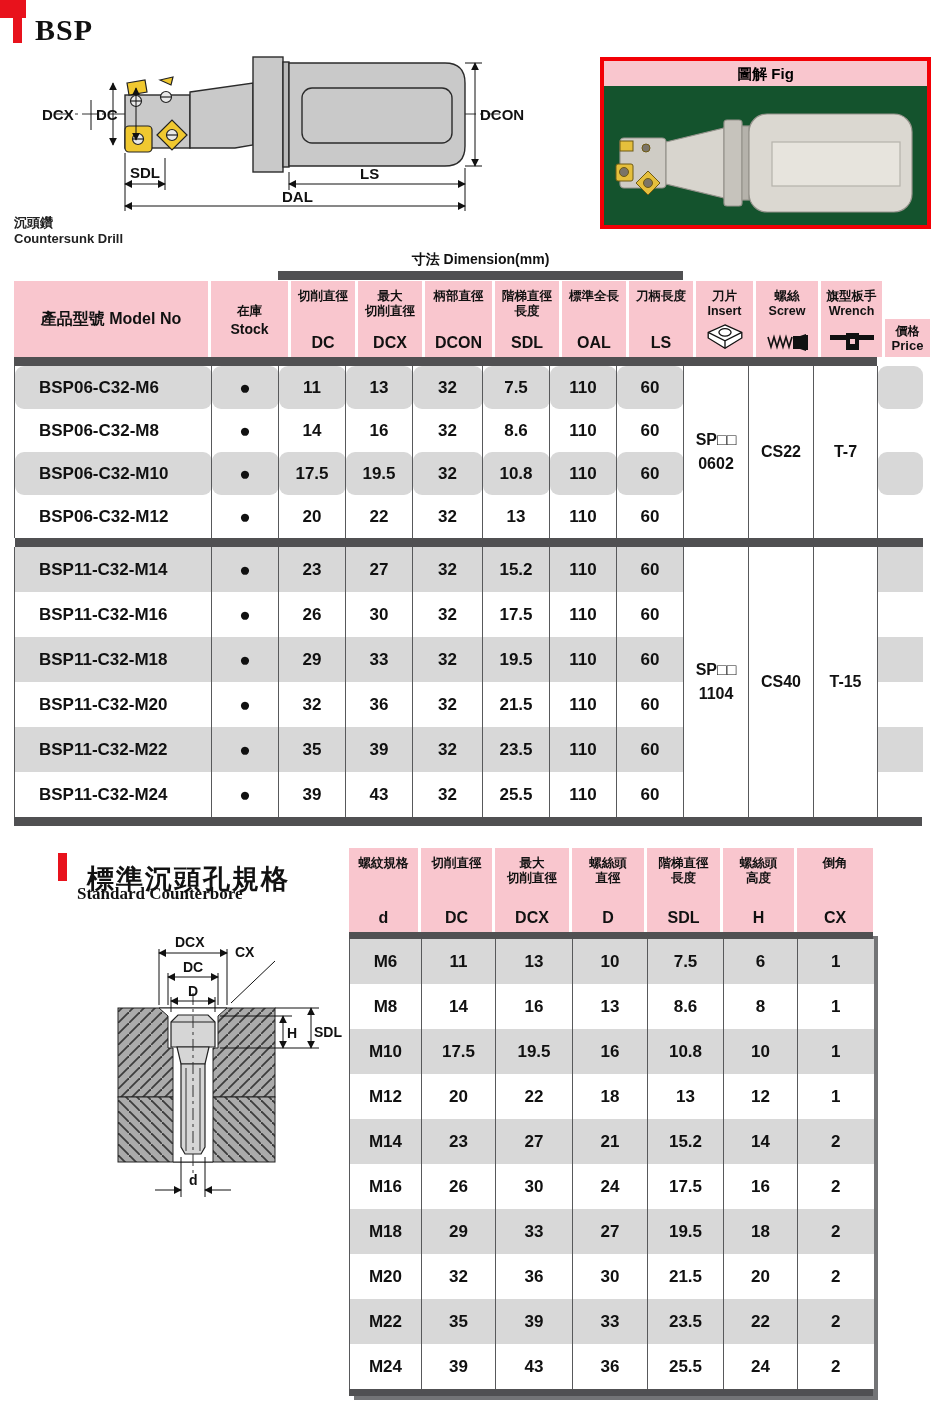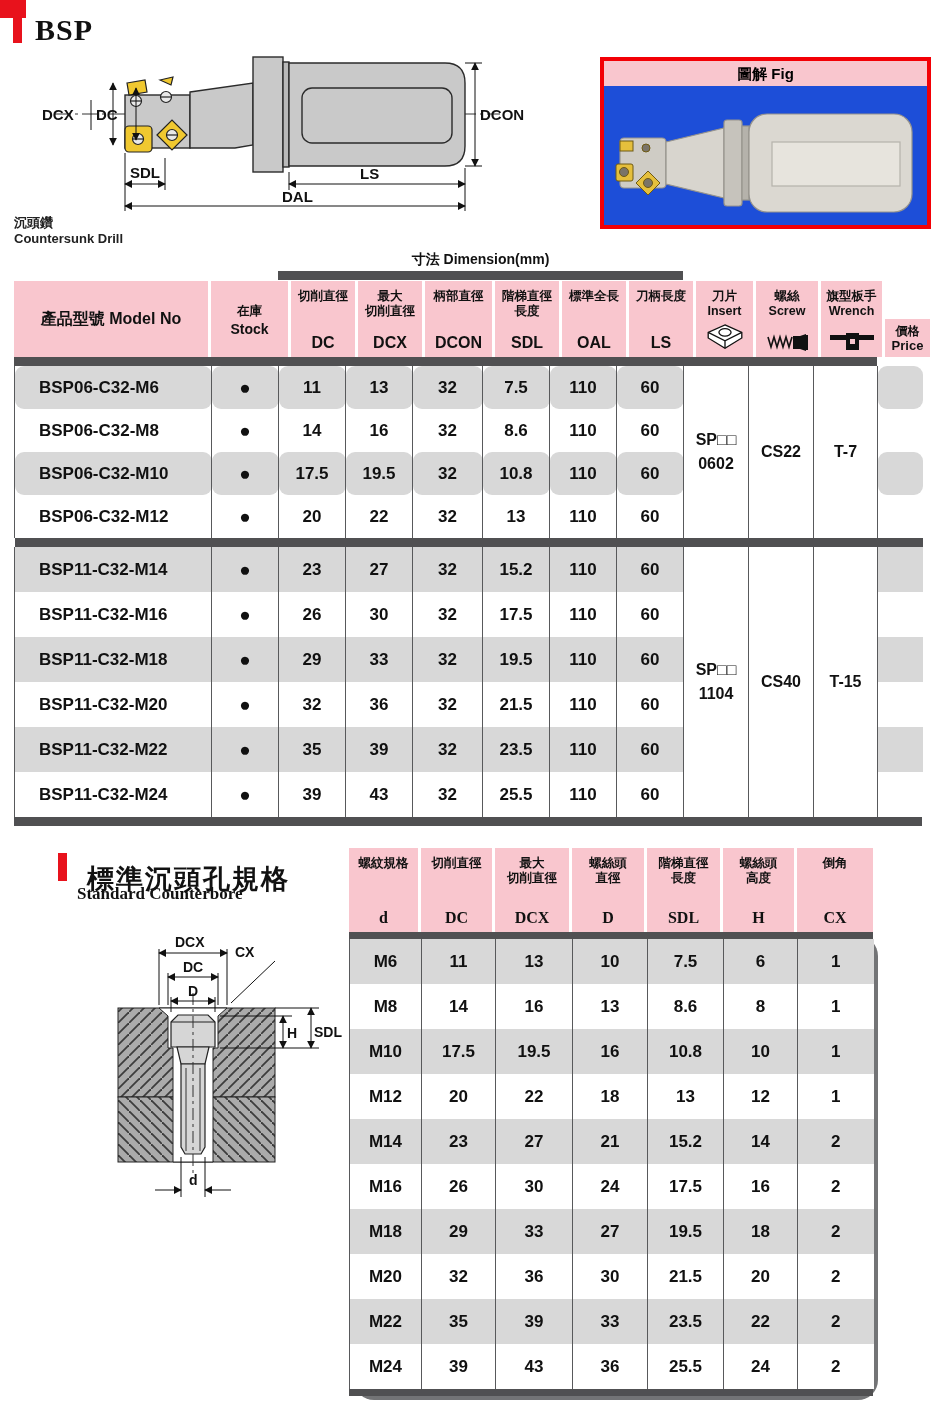--- a/index.html
+++ b/index.html
@@ -10,33 +10,33 @@
   
   .corner-red{left:0;top:0;width:26px;height:18px;background:#e8121c;}
   .title-row{left:13px;top:16px;display:flex;align-items:center;}
   .title-red-bar{width:9px;height:27px;background:#e8121c;margin-right:13px;}
   .page-title{margin:0;font:bold 30px "Liberation Serif",serif;letter-spacing:1px;line-height:27px;}
 
   .subtitle{left:14px;top:215px;font-weight:bold;font-size:13px;line-height:16px;color:#222;}
 
   
   .fig-box{left:600px;top:57px;width:331px;height:172px;border:4px solid #f30006;
-           box-sizing:border-box;background:#1d4ed8;}
+           box-sizing:border-box;background:#14532d;}
   .fig-title{height:25px;background:#f9c6ce;text-align:center;
              font:bold 15px "Liberation Sans",sans-serif;line-height:25px;color:#000;}
 
   
   .dim-banner{left:278px;top:251px;width:405px;text-align:center;
               font-weight:bold;font-size:14px;}
   .dim-banner-bar{left:278px;top:271px;width:405px;height:9px;background:#505052;}
 
   
   .thead{display:flex;}
   .t1-head{left:14px;top:281px;height:76px;}
-  .t2-head{left:349px;top:848px;height:84px;font-family:Liberation Serif, serif;}
+  .t2-head{left:349px;top:848px;height:84px;}
   .h{box-sizing:border-box;background:#f9c6ce;border-right:3px solid #fff;
      display:flex;flex-direction:column;align-items:center;justify-content:space-between;
      padding:8px 1px 6px;font-weight:bold;}
   .h:last-child{border-right:none;}
   .h .zh{font-size:12.5px;line-height:1.2;text-align:center;white-space:pre-line;}
   .h .code{font-size:16px;line-height:1;}
   .h.center{justify-content:center;}
   .h.center .zh{margin-bottom:3px;}
   .h-price{height:38px;align-self:flex-end;justify-content:center;padding:14px 1px;}
   .h-price .zh{font-size:12px;}
@@ -54,21 +54,21 @@
   tr.stripe td{background:#d8d8d8;}
   td.model{text-align:left;padding-left:24px;font-size:17px;}
   td.stock{font-size:19px;}
   td.span{background:#fff !important;white-space:pre-line;font-size:16px;line-height:1.5;}
   .t1 tr.g0 td{height:43px;border-radius:9px;}
   .t1 tr.g1 td{height:45px;}
   tr.sep td{height:9px;background:#505052 !important;border:none;}
   .t1-bar{left:14px;top:357px;width:863px;height:9px;}
   .t1-bot{left:14px;top:817px;width:908px;height:9px;}
 
-  .t2wrap{left:349px;top:932px;width:524px;box-shadow:5px 4px 0 #737476;background:#fff;border-radius:20px;}
+  .t2wrap{left:349px;top:932px;width:524px;box-shadow:5px 4px 0 #737476;background:#fff;}
   .t2{width:524px;}
   .t2 td{height:45px;}
   .t2-bar{width:524px;height:7px;}
   .t2-bot{width:524px;height:7px;}
 
   
   .sec2-row{left:58px;top:849px;display:flex;align-items:flex-start;}
   .sec2-bar{width:9px;height:28px;background:#e8121c;margin-right:8px;margin-top:4px;}
   .sec2-zh{margin:12px;font:bold 27px "Liberation Sans",sans-serif;letter-spacing:2px;}
   .sec2-en{left:77px;top:884px;font:bold 17px "Liberation Serif",serif;}

